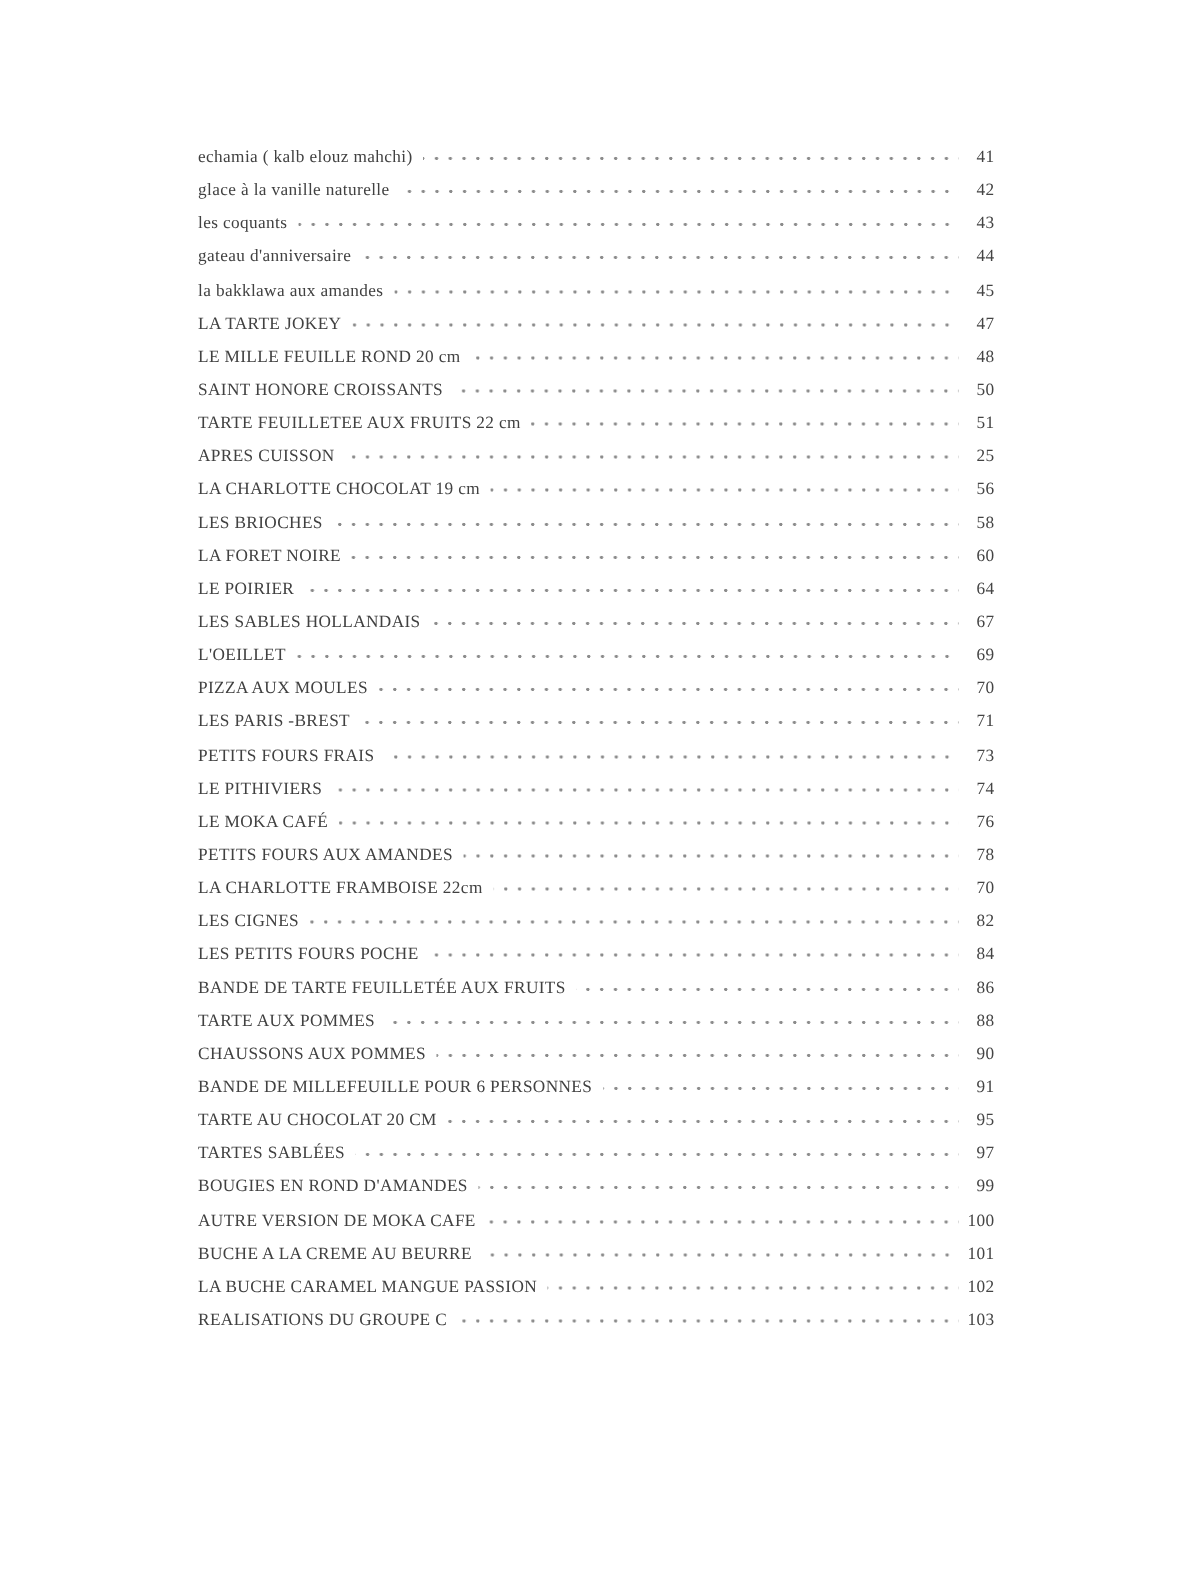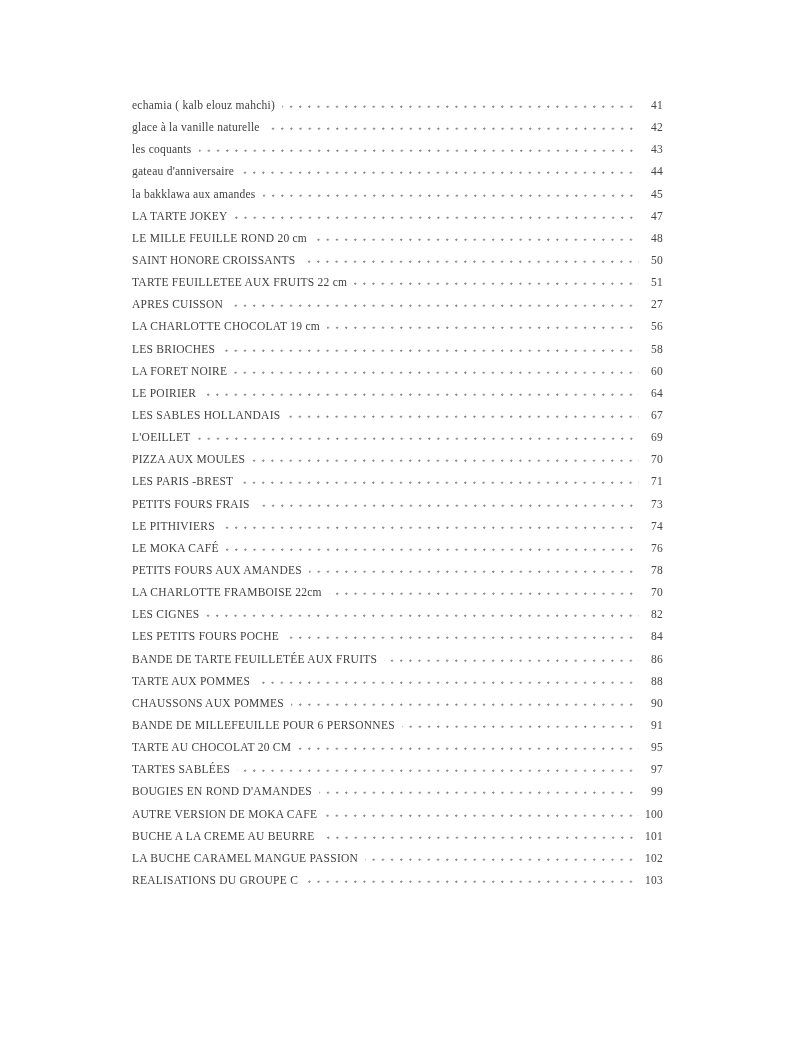--- a/index.html
+++ b/index.html
@@ -115,21 +115,21 @@
 
       <div class="toc-row">
         <span class="toc-title">TARTE FEUILLETEE AUX FRUITS 22 cm</span>
         <span class="leader"></span>
         <span class="toc-page">51</span>
       </div>
 
       <div class="toc-row">
         <span class="toc-title">APRES CUISSON</span>
         <span class="leader"></span>
-        <span class="toc-page">27</span>
+        <span class="toc-page">25</span>
       </div>
 
 
       <div class="toc-row">
         <span class="toc-title">LA CHARLOTTE CHOCOLAT 19 cm</span>
         <span class="leader"></span>
         <span class="toc-page">56</span>
       </div>
 
       <div class="toc-row">

